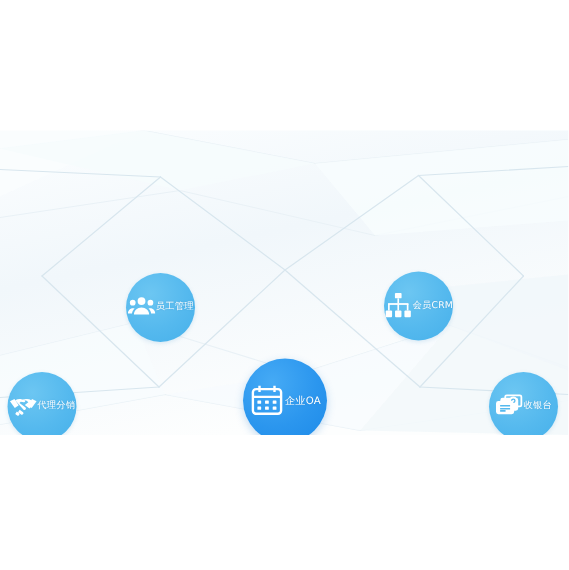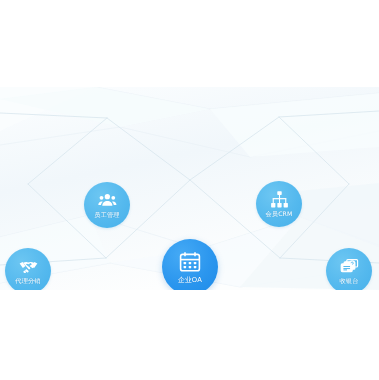--- a/index.html
+++ b/index.html
@@ -38,21 +38,21 @@
     top: 0;
     width: 379px;
     height: 203px;
     display: block;
   }
 
   .node {
     position: absolute;
     border-radius: 50%;
     display: flex;
-    flex-direction: column;
+    flex-direction: row;
     align-items: center;
     justify-content: center;
     box-sizing: border-box;
     color: #ffffff;
     text-align: left;
     user-select: none;
   }
 
   .node.sat {
     width: 46px;

